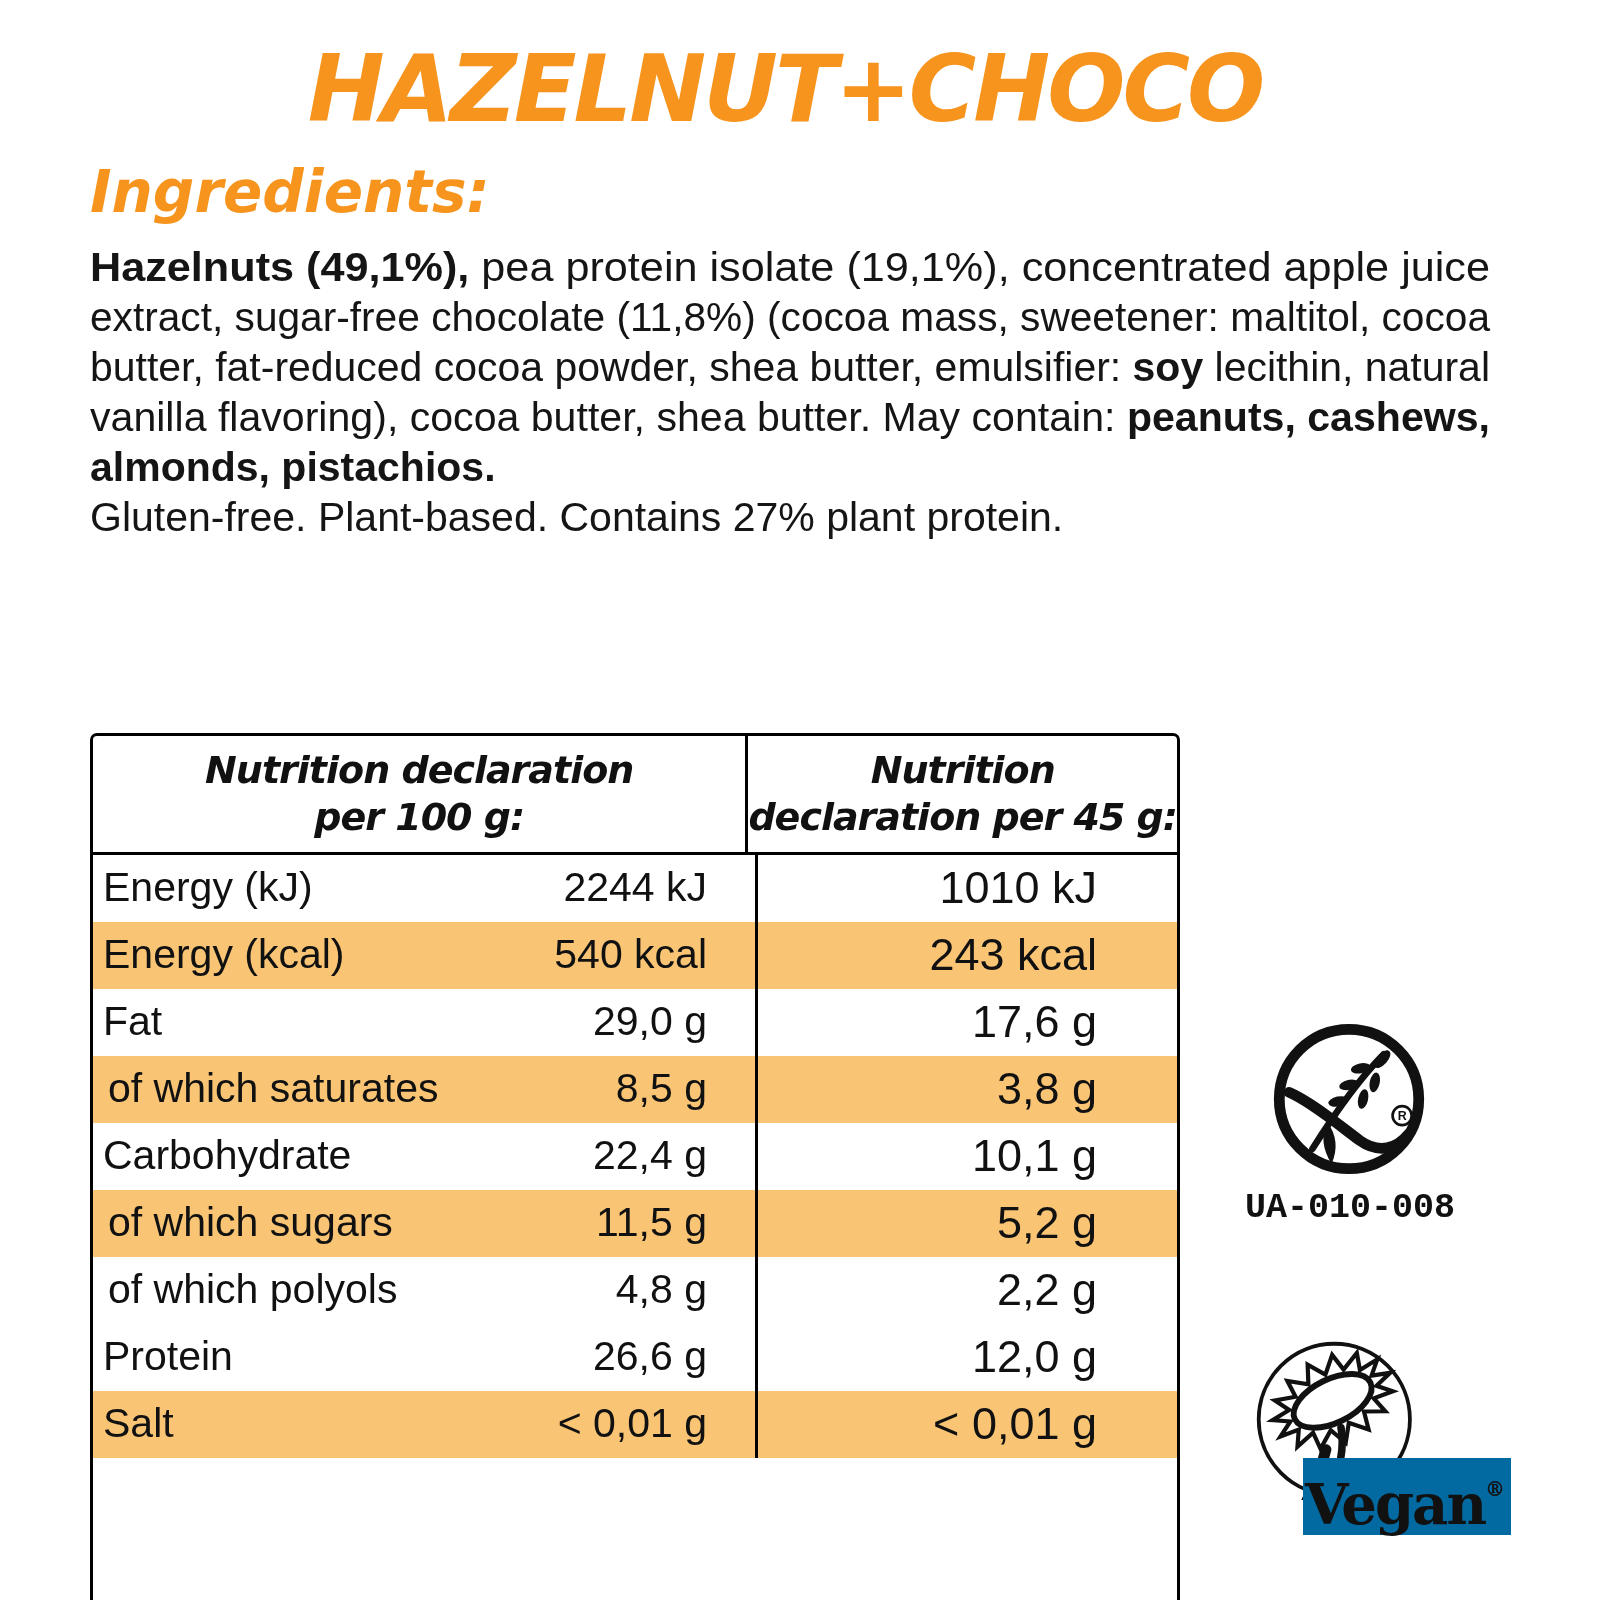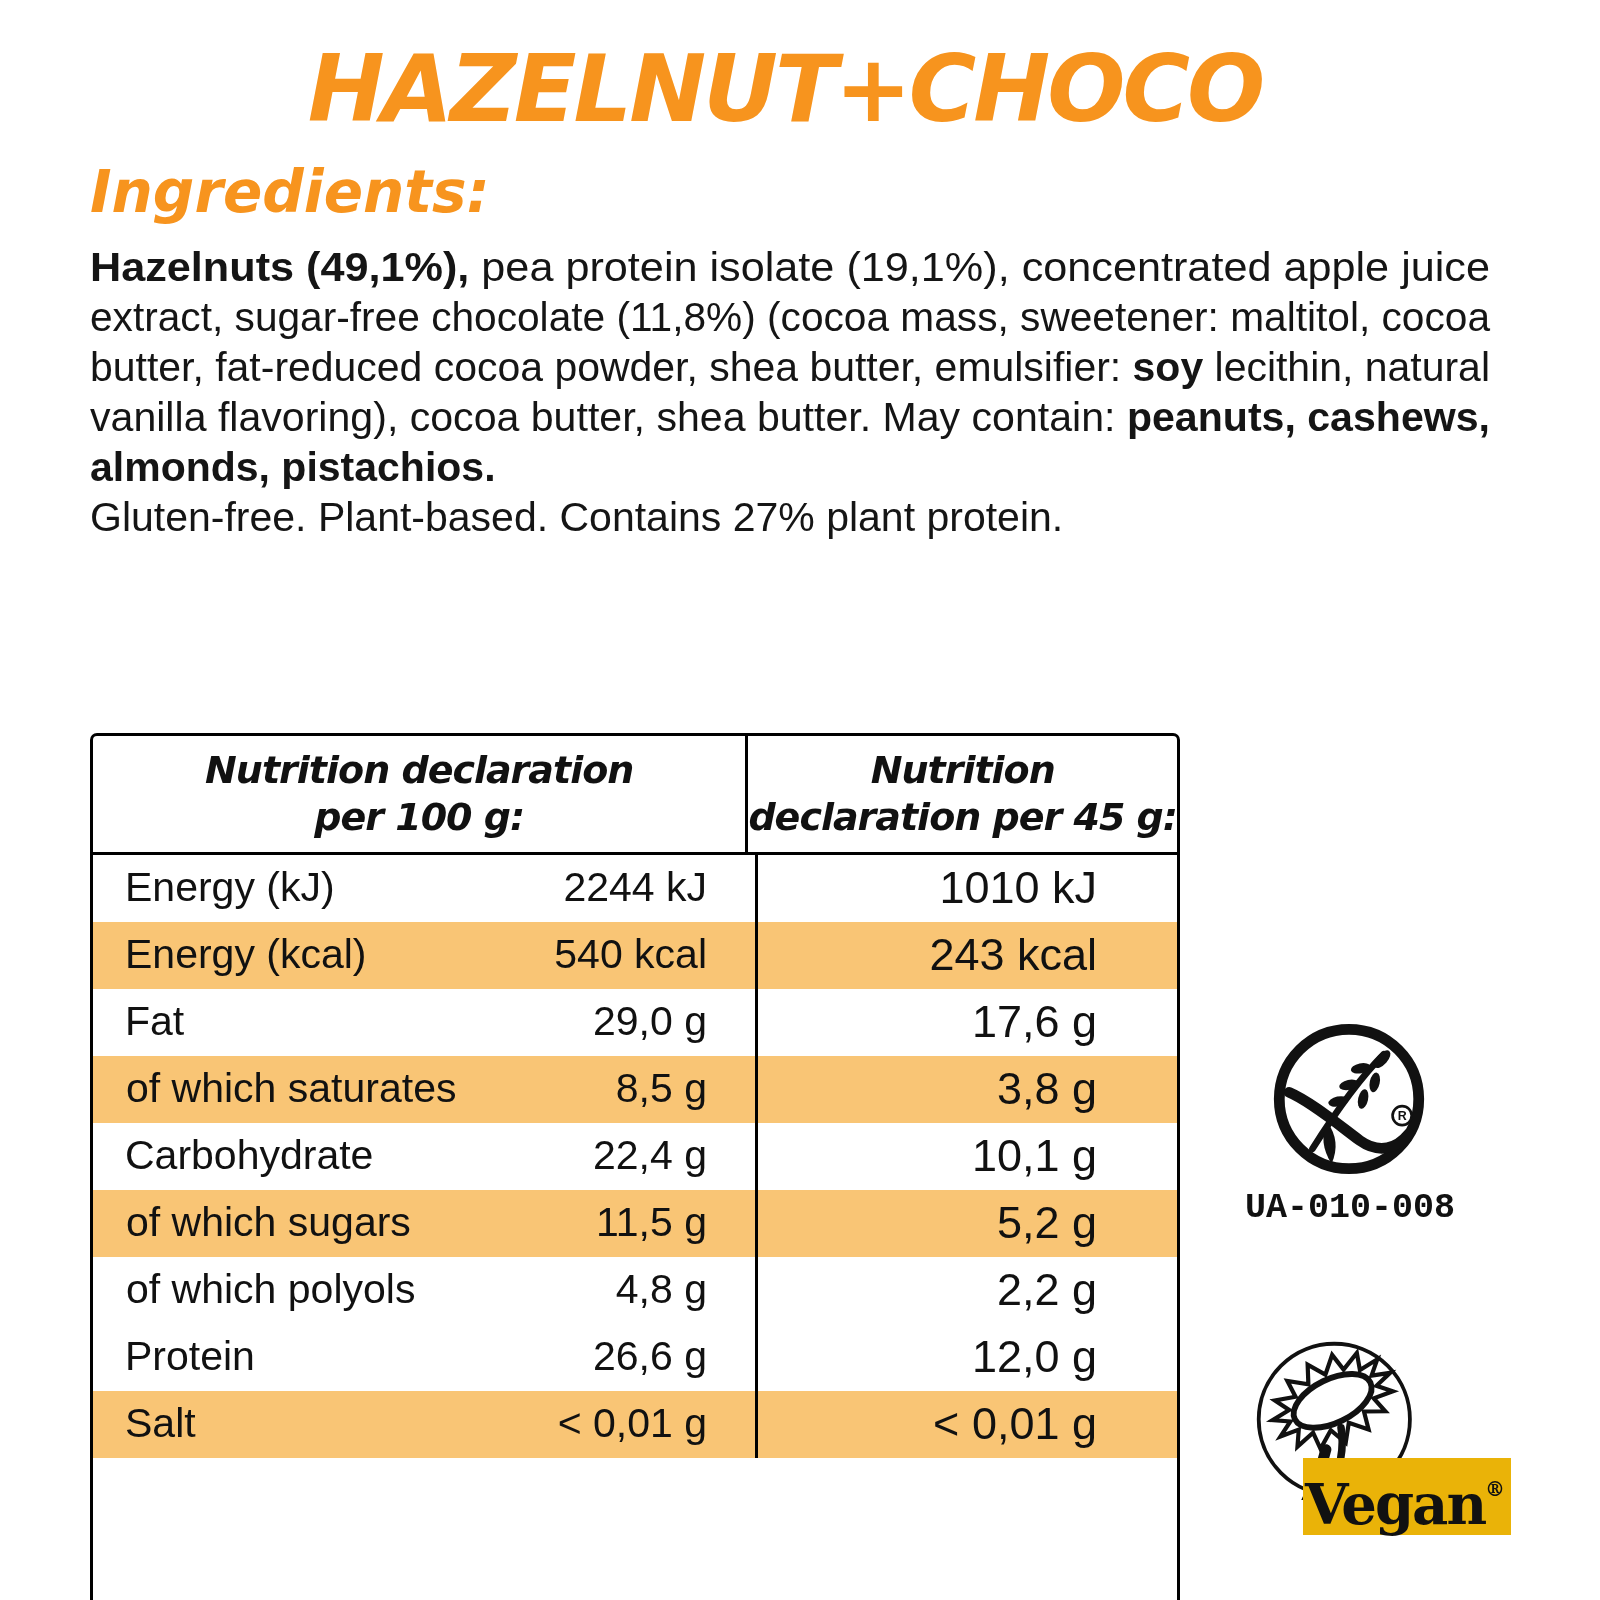--- a/index.html
+++ b/index.html
@@ -30,31 +30,31 @@
           border:3px solid #000;border-radius:7px;overflow:hidden;background:#fff;}
   .thead{display:flex;height:119px;border-bottom:3px solid #000;}
   .hl,.hr{display:flex;flex-direction:column;justify-content:center;text-align:center;
           font-family:"DejaVu Sans",sans-serif;font-weight:bold;font-style:italic;
           font-size:38px;line-height:47px;letter-spacing:-1px;white-space:nowrap;}
   .hl{width:662px;}
   .hr{flex:1;border-left:3px solid #000;}
   .trow{display:flex;height:67px;}
   .trow.alt{background:var(--rowhl);}
   .cl{width:662px;display:flex;justify-content:space-between;
-      padding-left:32px;padding-right:48px;line-height:65px;font-size:41px;}
-  .cl.indent{padding-left:33px;}
+      padding-left:10px;padding-right:48px;line-height:65px;font-size:41px;}
+  .cl.indent{padding-left:15px;}
   .cr{flex:1;border-left:3px solid #000;text-align:right;
       padding-right:80px;line-height:65px;font-size:45px;}
 
   
   .gf-icon{position:absolute;left:1266px;top:1015px;width:166px;height:168px;}
   .gf-code{position:absolute;left:1228px;top:1188px;width:244px;text-align:center;
            font-weight:bold;font-size:35px;letter-spacing:0px;font-family:Liberation Mono, monospace;}
   .vg-icon{position:absolute;left:1252px;top:1332px;width:168px;height:168px;}
-  .vg-word{position:absolute;left:1303px;top:1458px;background:#eab308;padding:0 6px 0 2px;
+  .vg-word{position:absolute;left:1303px;top:1458px;background:#0369a1;padding:0 6px 0 2px;
            font-family:"DejaVu Serif",serif;font-weight:bold;font-size:56px;line-height:62px;
            letter-spacing:-2px;}
   .vg-word sup{font-size:20px;vertical-align:28px;letter-spacing:0;}
 </style>
 </head>
 <body>
 
 <div class="page">
 
   <div class="title">HAZELNUT+CHOCO</div>

